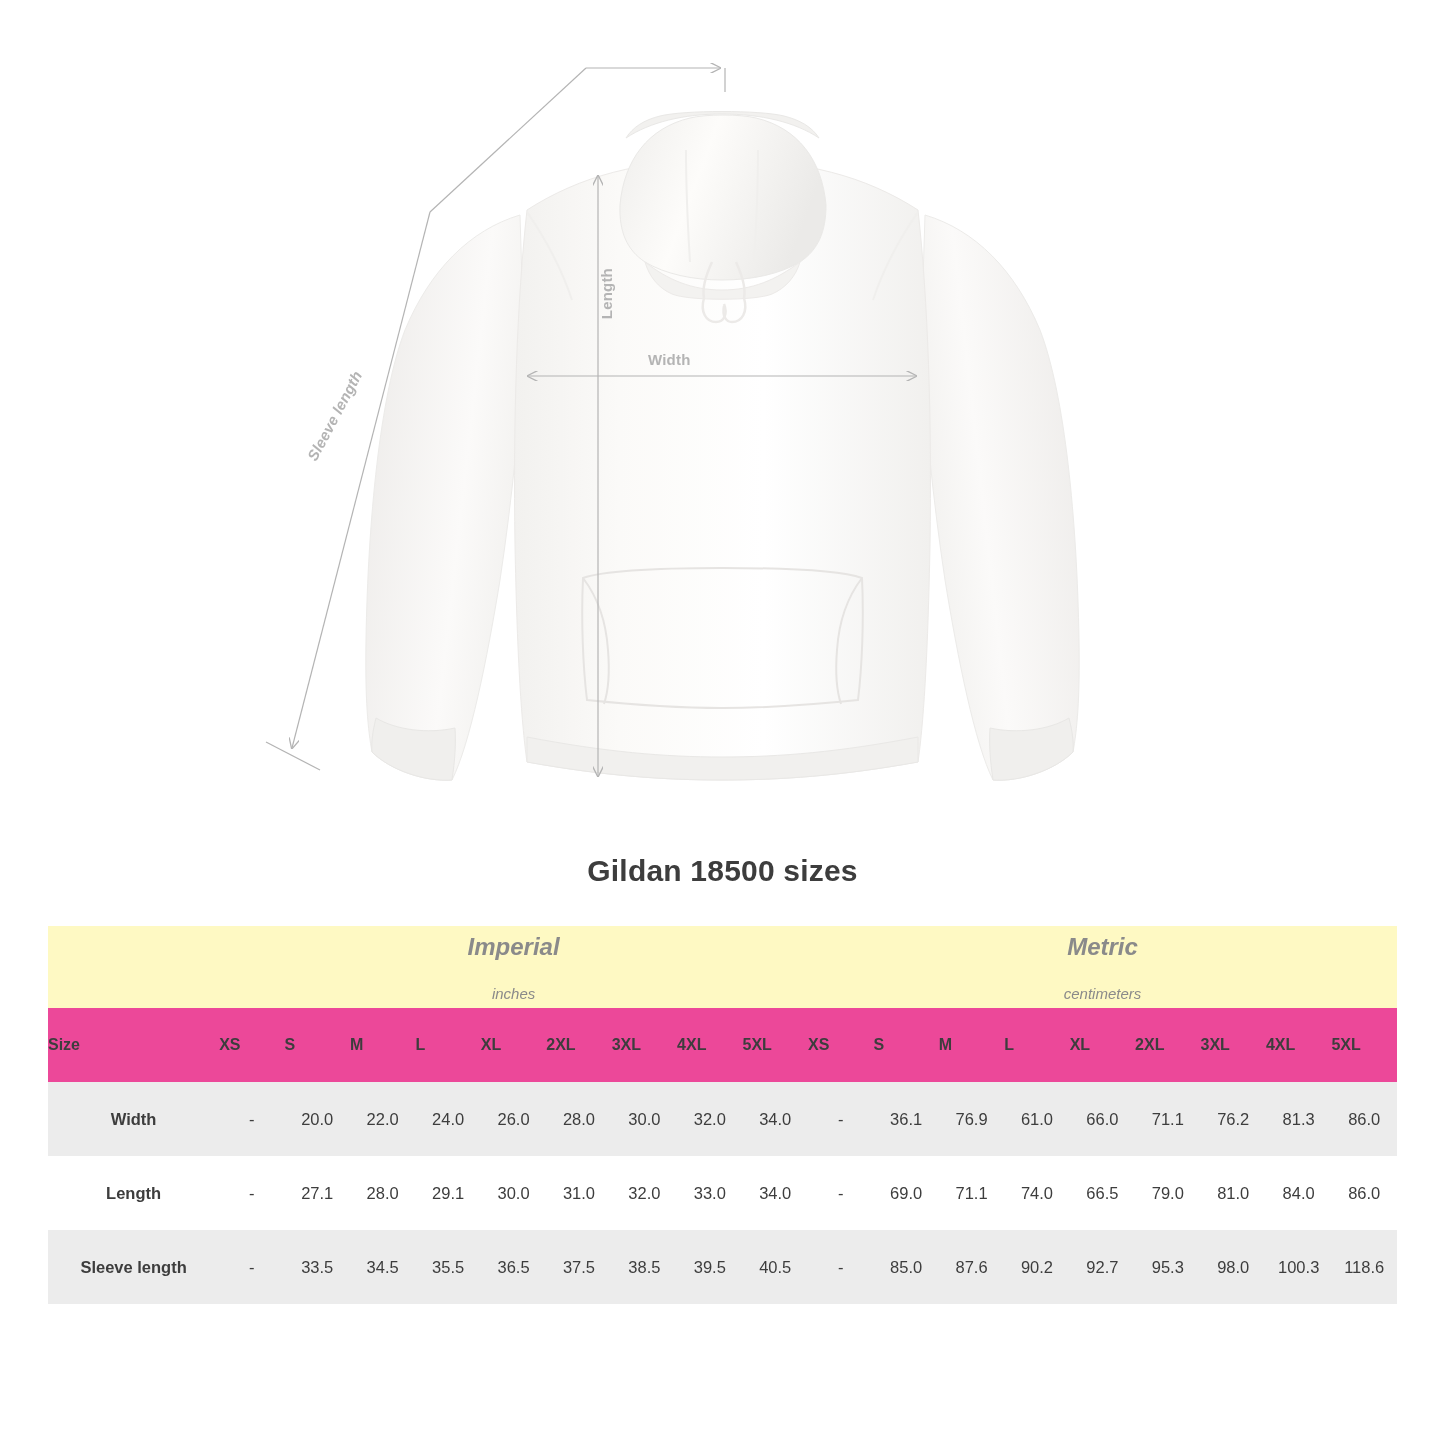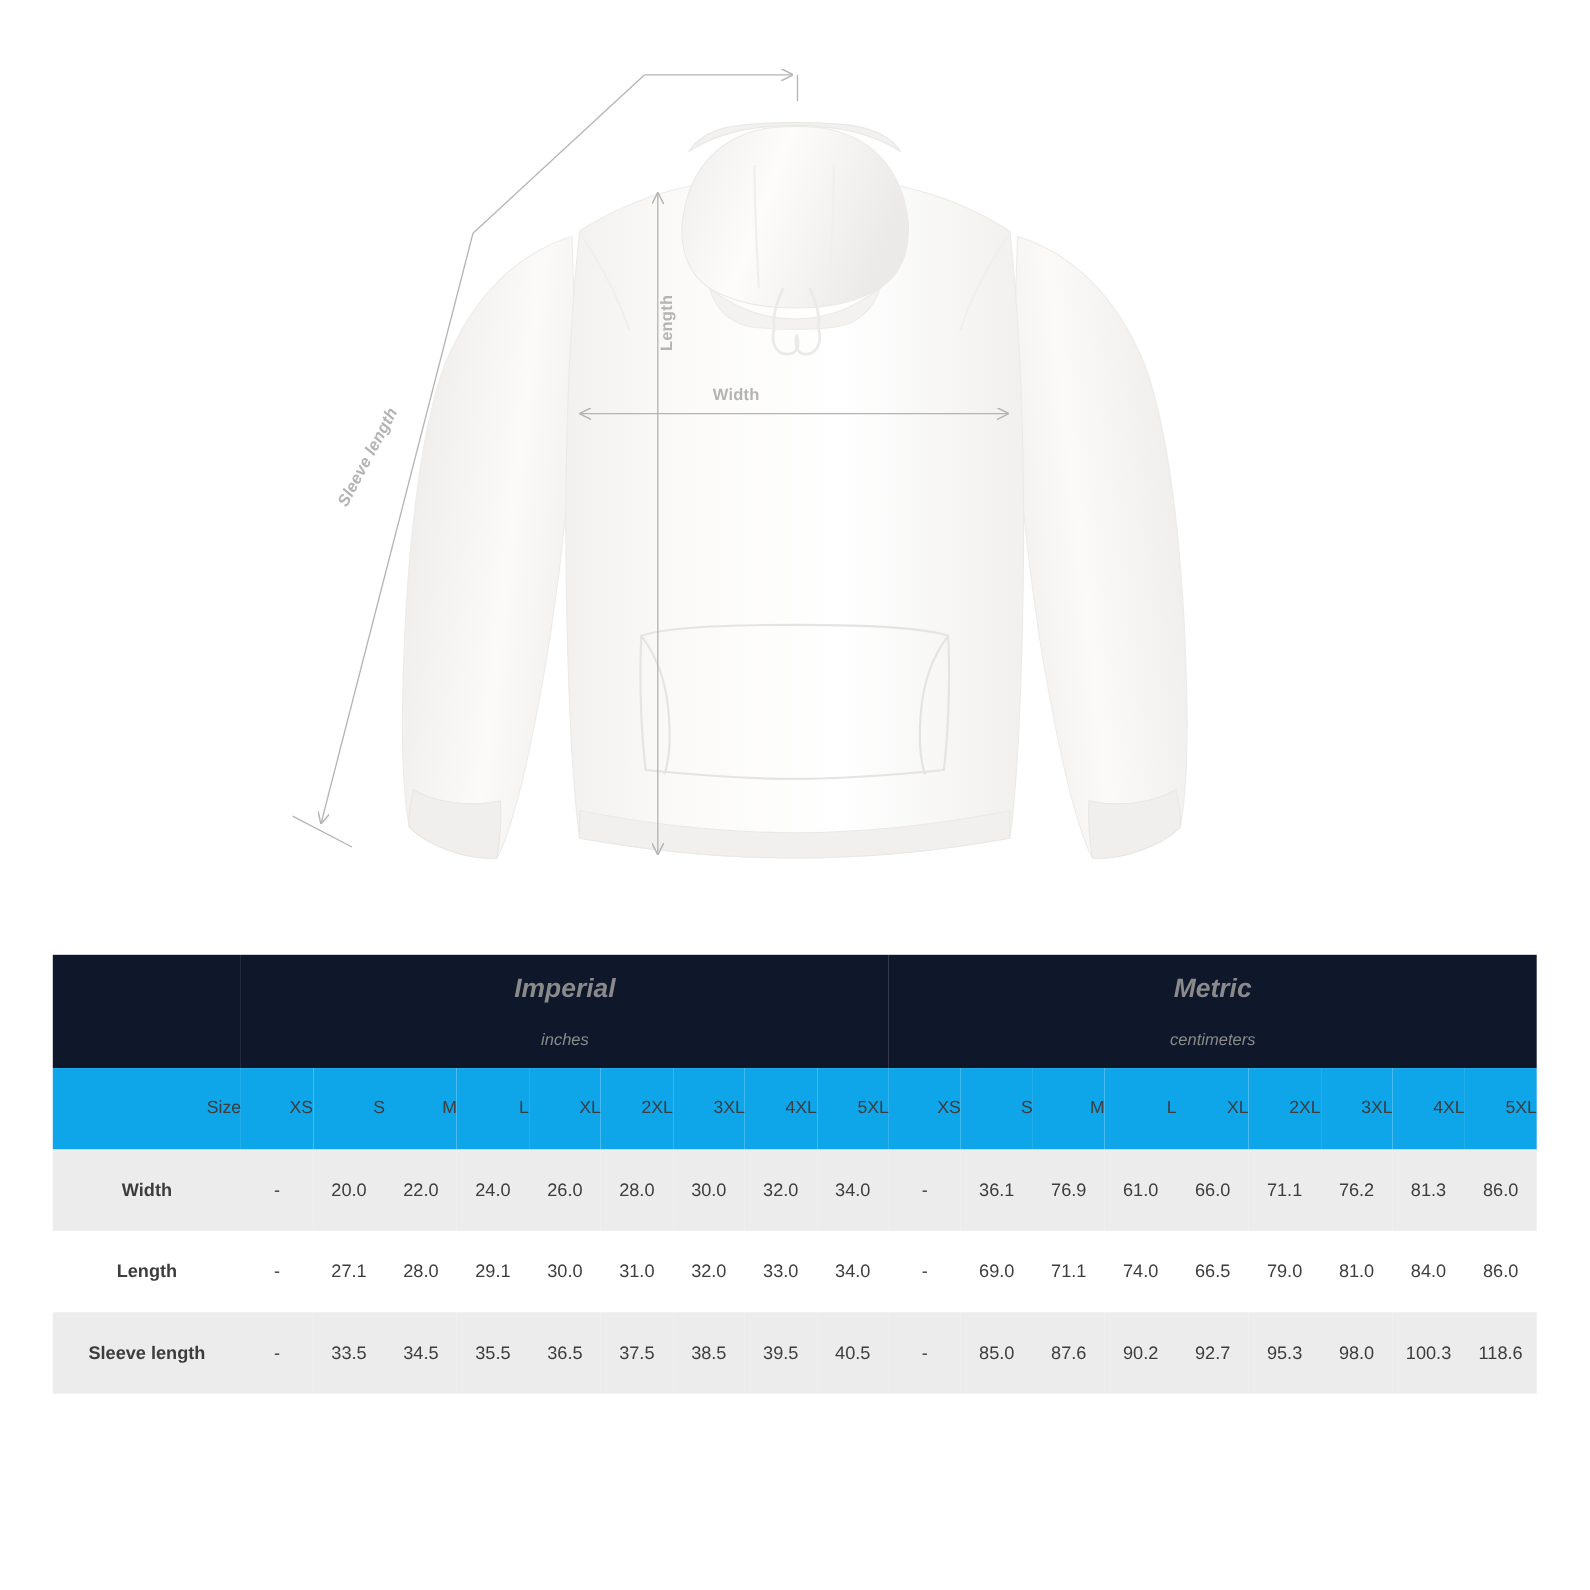--- a/index.html
+++ b/index.html
@@ -85,45 +85,45 @@
   table.size-table {
     border-collapse: collapse;
     width: 1349px;
     table-layout: fixed;
   }
   table.size-table td, table.size-table th {
     border: 0;
     padding: 0;
   }
   .unit-head {
-    background: #0f172a;
-    height: 103px;
+    background: #fef9c3;
+    height: 82px;
     text-align: center;
     vertical-align: middle;
   }
   .unit-head .u-name {
     font-size: 24px;
     font-style: italic;
     font-weight: bold;
     color: #8a8a8a;
   }
   .unit-head .u-sub {
     font-size: 15px;
     font-style: italic;
     color: #8a8a8a;
     margin-top: 24px;
   }
   .hdr-row td {
     height: 74px;
-    text-align: right;
+    text-align: left;
     vertical-align: middle;
     font-size: 16px;
-    font-weight: normal;
+    font-weight: bold;
     color: #3d3d3d;
-    background: #0ea5e9;
+    background: #ec4899;
   }
   .hdr-row td.rowlabel {
     font-size: 16px;
   }
   .data-row td {
     height: 74px;
     text-align: center;
     vertical-align: middle;
     font-size: 16.5px;
     color: #3d3d3d;
@@ -240,20 +240,21 @@
 
         <path d="M528,376 L916,376" marker-start="url(#arrowStart)" marker-end="url(#arrowEnd)"></path>
       </g>
     </svg>
 
     <div class="dim-label label-width">Width</div>
     <div class="dim-label label-length">Length</div>
     <div class="dim-label label-sleeve">Sleeve length</div>
   </div>
 
+  <h1 class="title">Gildan 18500 sizes</h1>
 
   <div class="table-wrap">
     <table class="size-table">
       <colgroup>
         <col class="col-label">
         <col class="col-cell">
           <col class="col-cell">
           <col class="col-cell">
           <col class="col-cell">
           <col class="col-cell">

